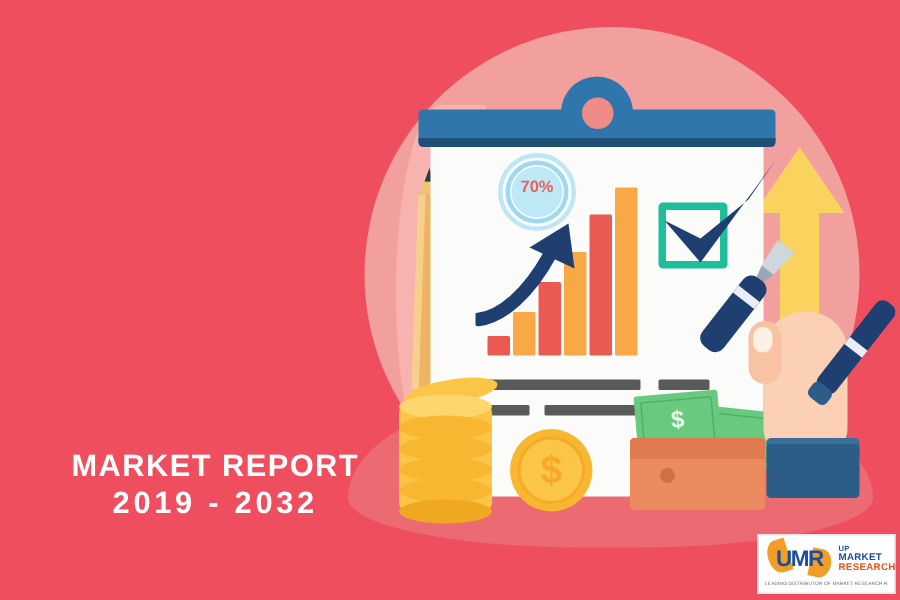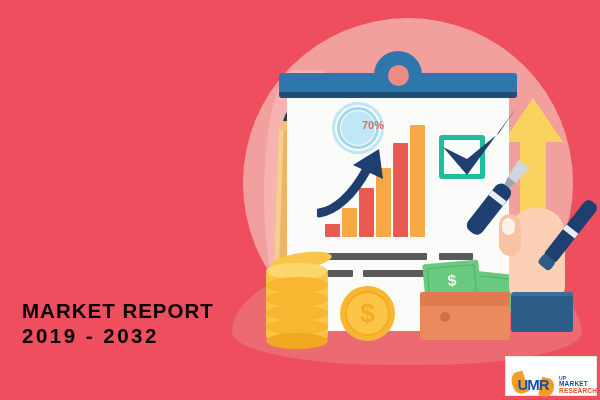--- a/index.html
+++ b/index.html
@@ -19,22 +19,22 @@
     position:absolute;left:232px;top:255px;width:350px;height:110px;
     background:#ec6a72;border-radius:50% 50% 45% 45%/70% 70% 30% 30%;
   }
   .bg-left-arc{
     position:absolute;left:264px;top:70px;width:60px;height:250px;
     background:#f6b3b0;border-radius:60% 0 0 60%;
   }
 
   
   .headline{
-    position:absolute;left:22px;top:298px;width:215px;
-    color:#000000;text-align:left;line-height:1.22;
+    position:absolute;left:36px;top:298px;width:215px;
+    color:#ffffff;text-align:center;line-height:1.22;
     letter-spacing:.5px;
   }
   .headline .l1{font-size:20.5px;font-weight:bold;display:block;letter-spacing:1px;}
   .headline .l2{font-size:20.5px;font-weight:bold;display:block;letter-spacing:2.5px;}
 
   
   .pencil{position:absolute;left:276px;top:112px;width:15px;height:190px;transform:rotate(2deg);}
   .pencil .tipwood{position:absolute;left:0;top:0;width:0;height:0;
     border-left:7.5px solid transparent;border-right:7.5px solid transparent;border-bottom:19px solid #f2c178;}
   .pencil .tiplead{position:absolute;left:4px;top:0;width:0;height:0;
@@ -56,21 +56,21 @@
   .chart{position:absolute;left:38px;top:40px;width:110px;height:112px;}
   .bar{position:absolute;bottom:0;width:15px;border-radius:1px;}
 
   
   .donut{position:absolute;left:45px;top:17px;width:52px;height:52px;}
   .donut .ring-out{position:absolute;left:0;top:0;width:52px;height:52px;border-radius:50%;
     border:3px solid #bfe6f5;box-sizing:border-box;}
   .donut .ring-mid{position:absolute;left:5px;top:5px;width:42px;height:42px;border-radius:50%;
     border:3px solid #9fd9f0;box-sizing:border-box;}
   .donut .disc{position:absolute;left:9px;top:9px;width:34px;height:34px;border-radius:50%;background:#bfe8f7;}
-  .donut .pct{position:absolute;left:0;top:17px;width:52px;text-align:right;
+  .donut .pct{position:absolute;left:0;top:17px;width:52px;text-align:center;
     font-size:11px;font-weight:bold;color:#e8625e;}
 
   
   .grow-arrow{position:absolute;left:30px;top:58px;width:78px;height:78px;}
 
   
   .checkbox{position:absolute;left:152px;top:50px;width:46px;height:44px;
     border:5px solid #1dbf9a;box-sizing:border-box;border-radius:3px;}
   .checkmark{position:absolute;left:150px;top:18px;width:86px;height:84px;}
 
@@ -108,21 +108,21 @@
   .hand .nail{position:absolute;left:5px;top:18px;width:13px;height:17px;background:#fdf0e6;border-radius:7px;}
   .hand .cuff{position:absolute;left:14px;top:96px;width:62px;height:36px;background:#2b5d87;border-radius:3px;}
   .hand .cuff-top{position:absolute;left:14px;top:92px;width:62px;height:12px;background:#3a6f9c;border-radius:3px;}
   .pen{position:absolute;left:12px;top:-6px;width:100px;height:100px;}
 
   
   .pen2{position:absolute;left:455px;top:150px;width:90px;height:90px;}
 
   
   .logo{position:absolute;left:505px;top:356px;width:92px;height:40px;background:#ffffff;
-    border:1px solid #e6e6e6;box-sizing:border-box;padding:15px 4px;}
+    border:1px solid #e6e6e6;box-sizing:border-box;padding:3px 4px;}
   .logo-row{display:flex;align-items:center;gap:3px;height:26px;}
   .logo-mark{position:relative;width:46px;height:22px;flex:0 0 auto;}
   .logo-mark .umr{position:absolute;left:0;top:1px;width:46px;text-align:center;
     font-size:15px;font-weight:bold;color:#1b4f9c;letter-spacing:-1px;line-height:19px;}
   .logo-mark .swoosh{position:absolute;left:2px;top:-2px;width:14px;height:22px;
     background:#f2981d;border-radius:50% 0 0 50%;transform:rotate(-18deg);opacity:.95;}
   .logo-mark .swoosh2{position:absolute;left:30px;top:4px;width:14px;height:19px;
     background:#f2981d;border-radius:0 50% 50% 0;transform:rotate(12deg);opacity:.95;}
   .logo-text{display:flex;flex-direction:column;justify-content:center;line-height:1.05;}
   .logo-text .t1{font-size:5px;font-weight:bold;color:#1b4f9c;letter-spacing:.2px;}

